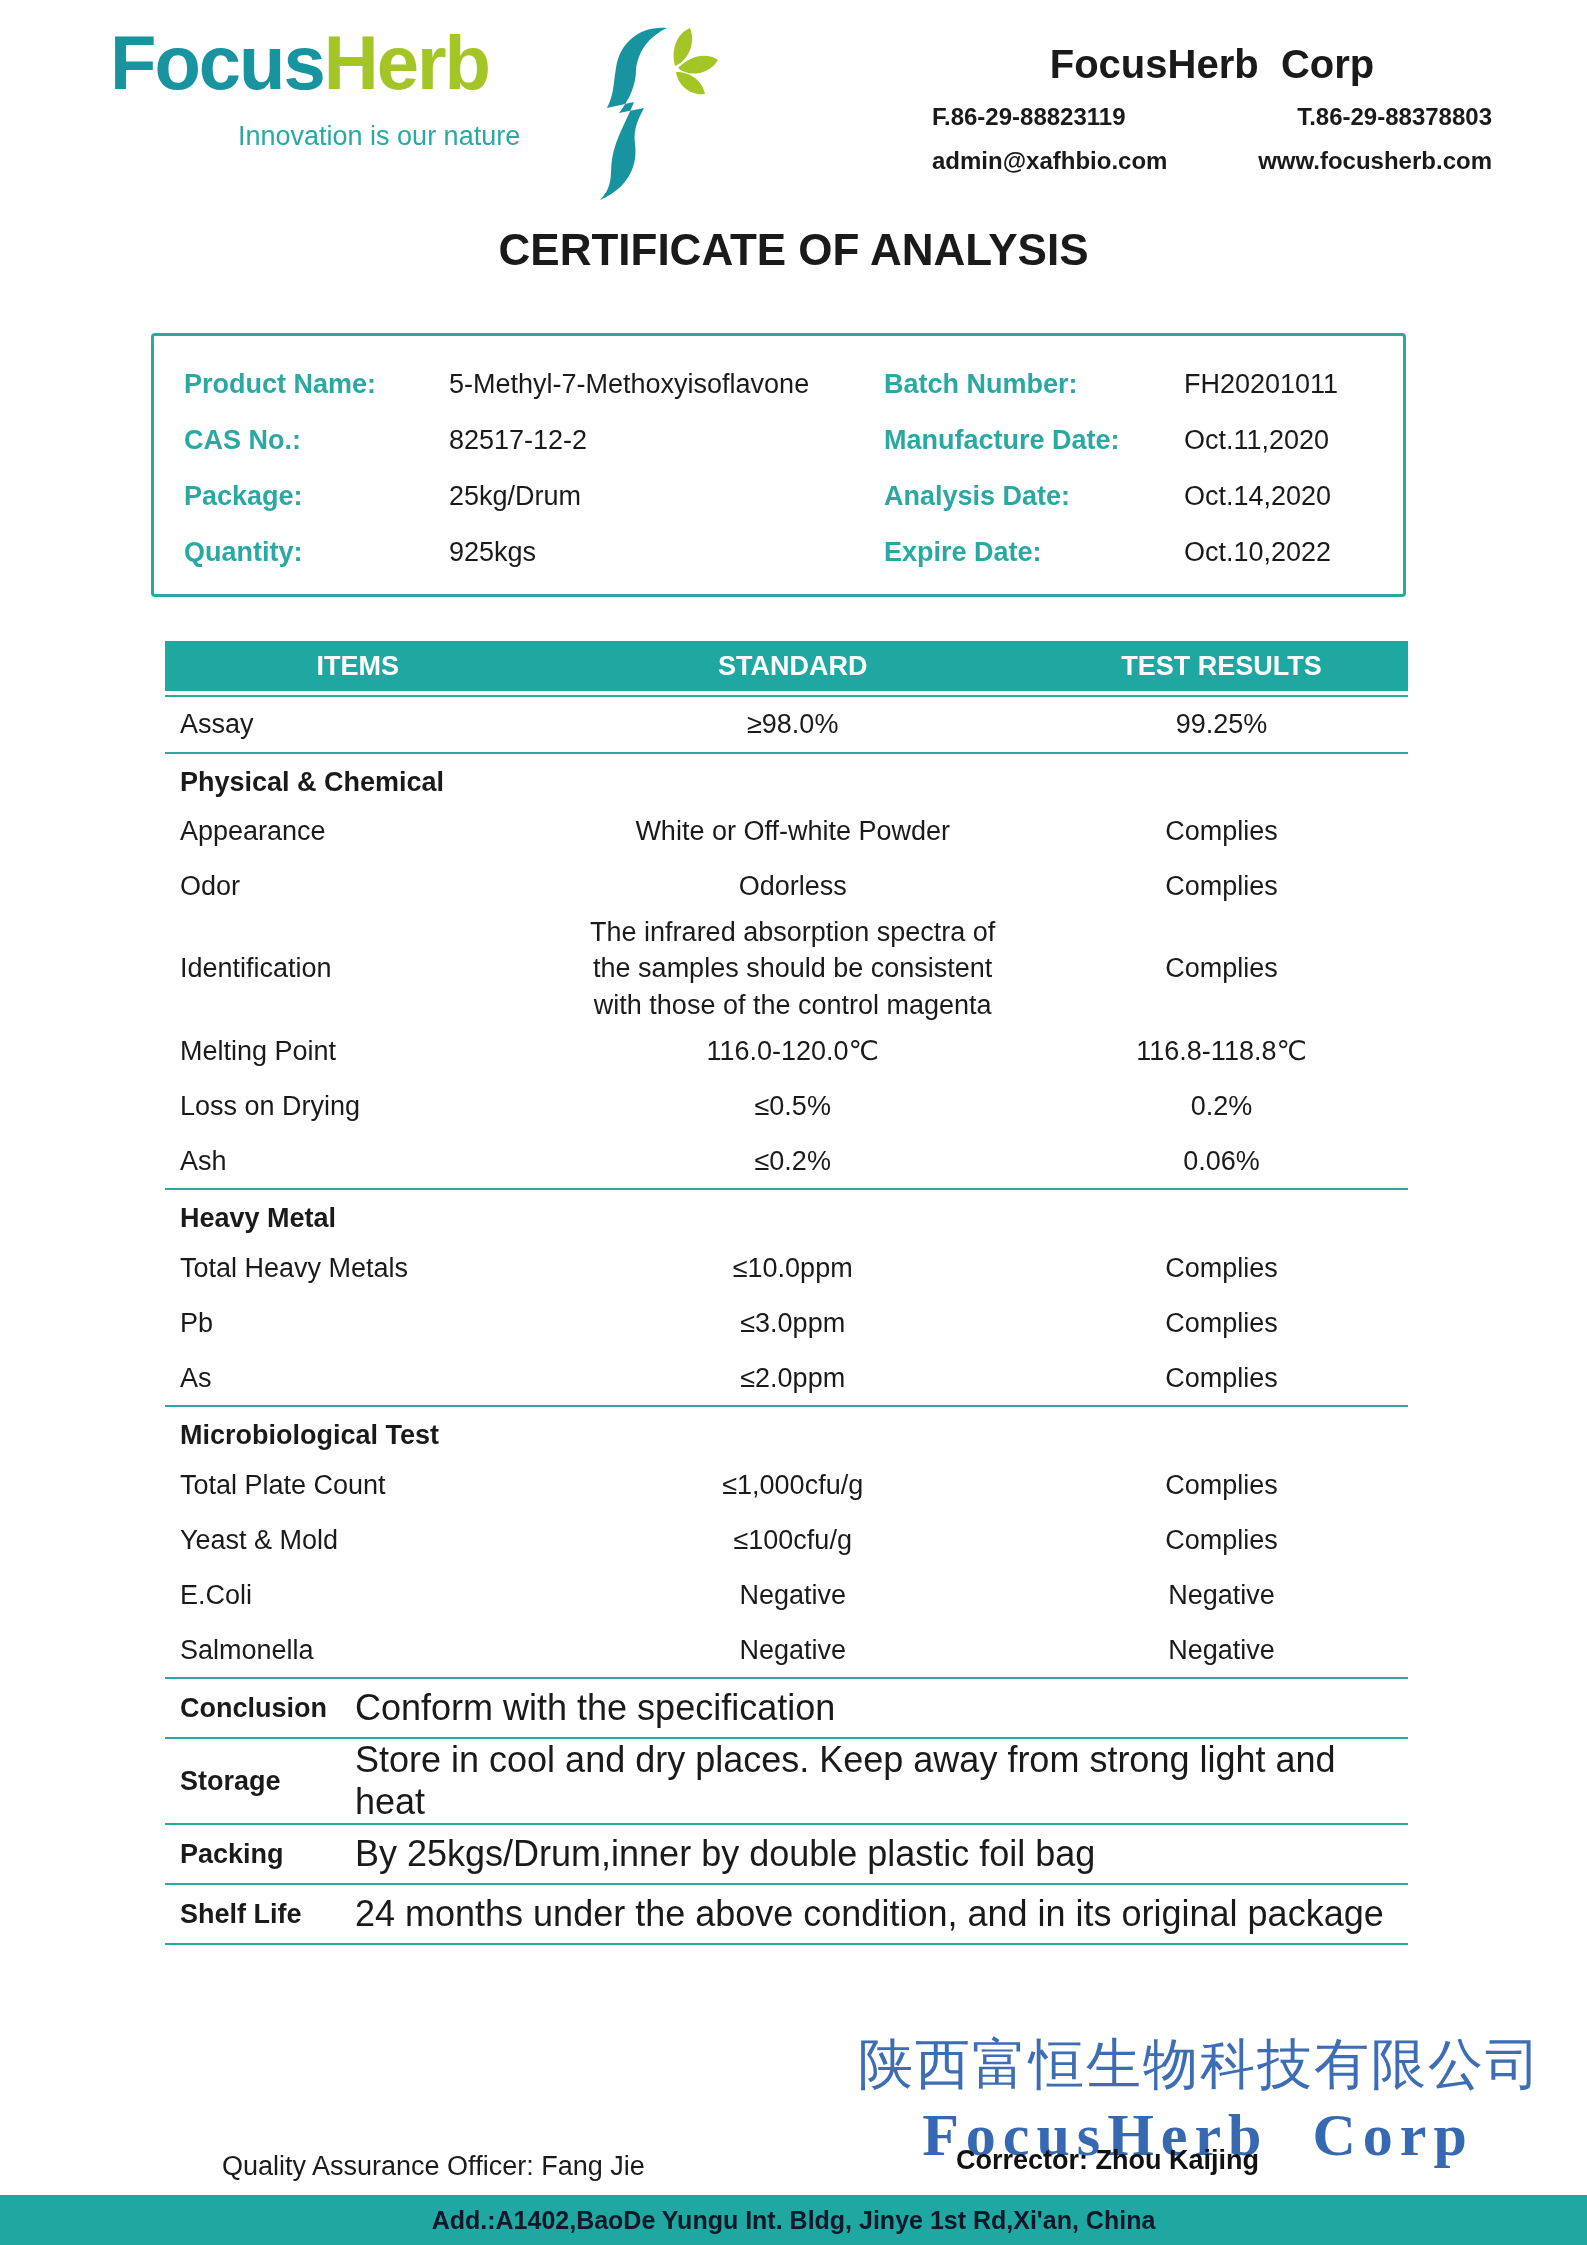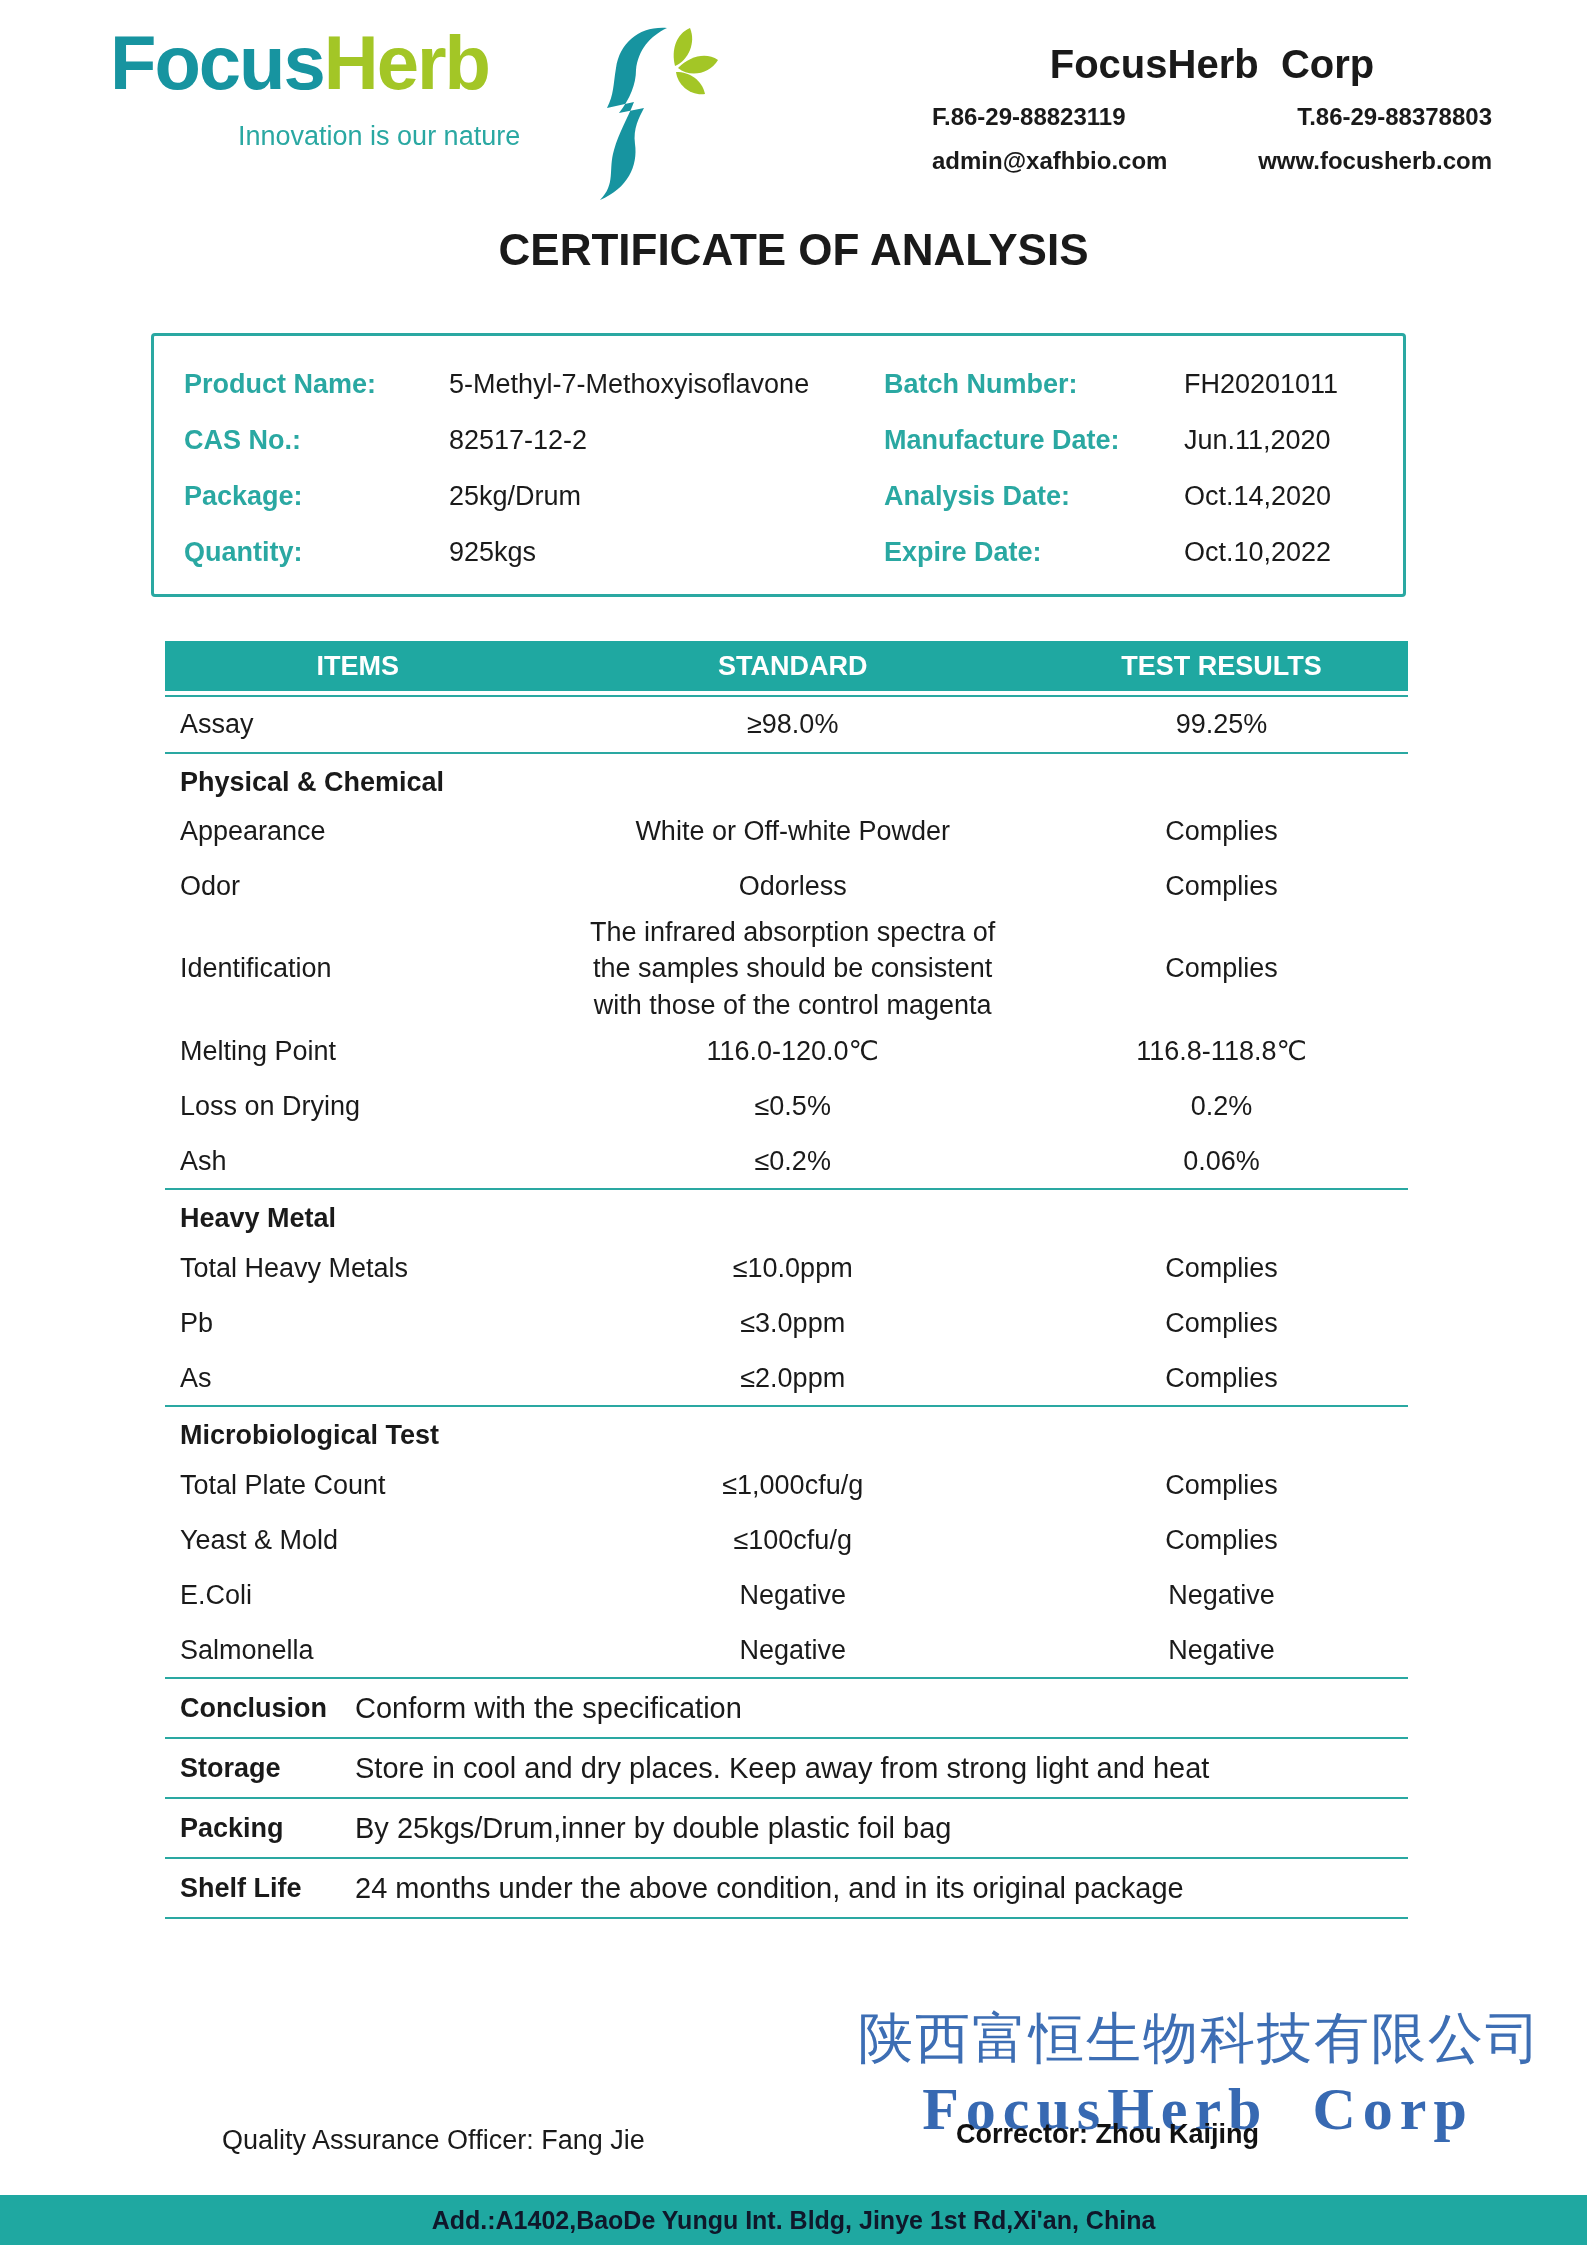--- a/index.html
+++ b/index.html
@@ -50,21 +50,21 @@
   .trow .item{text-align:left;padding-left:15px;}
   .trow .std{text-align:center;}
   .trow .std .std-inner{display:inline-block;max-width:450px;}
   .trow .res{text-align:center;}
   .srow{display:flex;align-items:center;min-height:50px;}
   .section-label{font-size:27px;font-weight:bold;padding-left:15px;margin-top:6px;}
 
   
   .frow{display:flex;align-items:center;min-height:58px;}
   .frow .f-label{width:190px;padding-left:15px;font-size:27px;font-weight:bold;flex:none;}
-  .frow .f-value{font-size:29px;}
+  .frow .f-value{font-size:36px;}
 
   
   .bottom-area{position:relative;height:260px;margin-top:88px;}
   .stamp{position:absolute;left:858px;top:0;width:680px;text-align:center;color:var(--stamp-blue);z-index:1;}
   .stamp-cn{font-size:55px;letter-spacing:2px;line-height:62px;opacity:.92;white-space:nowrap;}
   .stamp-en{font-family:"Liberation Serif","DejaVu Serif",serif;font-size:60px;font-weight:bold;letter-spacing:7px;margin-top:6px;white-space:pre;opacity:.95;}
   .qa-officer{position:absolute;left:222px;top:118px;font-size:27px;font-weight:normal;z-index:2;}
   .corrector{position:absolute;left:956px;top:112px;font-size:27px;font-weight:bold;color:#111;z-index:2;}
 
   
@@ -103,21 +103,21 @@
 
   <div class="info-box">
     <div class="info-grid" id="info-grid">
         <div class="info-cell info-label">Product Name:</div>
         <div class="info-cell info-value">5-Methyl-7-Methoxyisoflavone</div>
         <div class="info-cell info-label">Batch Number:</div>
         <div class="info-cell info-value">FH20201011</div>
         <div class="info-cell info-label">CAS No.:</div>
         <div class="info-cell info-value">82517-12-2</div>
         <div class="info-cell info-label">Manufacture Date:</div>
-        <div class="info-cell info-value">Jun.11,2020</div>
+        <div class="info-cell info-value">Oct.11,2020</div>
         <div class="info-cell info-label">Package:</div>
         <div class="info-cell info-value">25kg/Drum</div>
         <div class="info-cell info-label">Analysis Date:</div>
         <div class="info-cell info-value">Oct.14,2020</div>
         <div class="info-cell info-label">Quantity:</div>
         <div class="info-cell info-value">925kgs</div>
         <div class="info-cell info-label">Expire Date:</div>
         <div class="info-cell info-value">Oct.10,2022</div>
       </div>
   </div>

